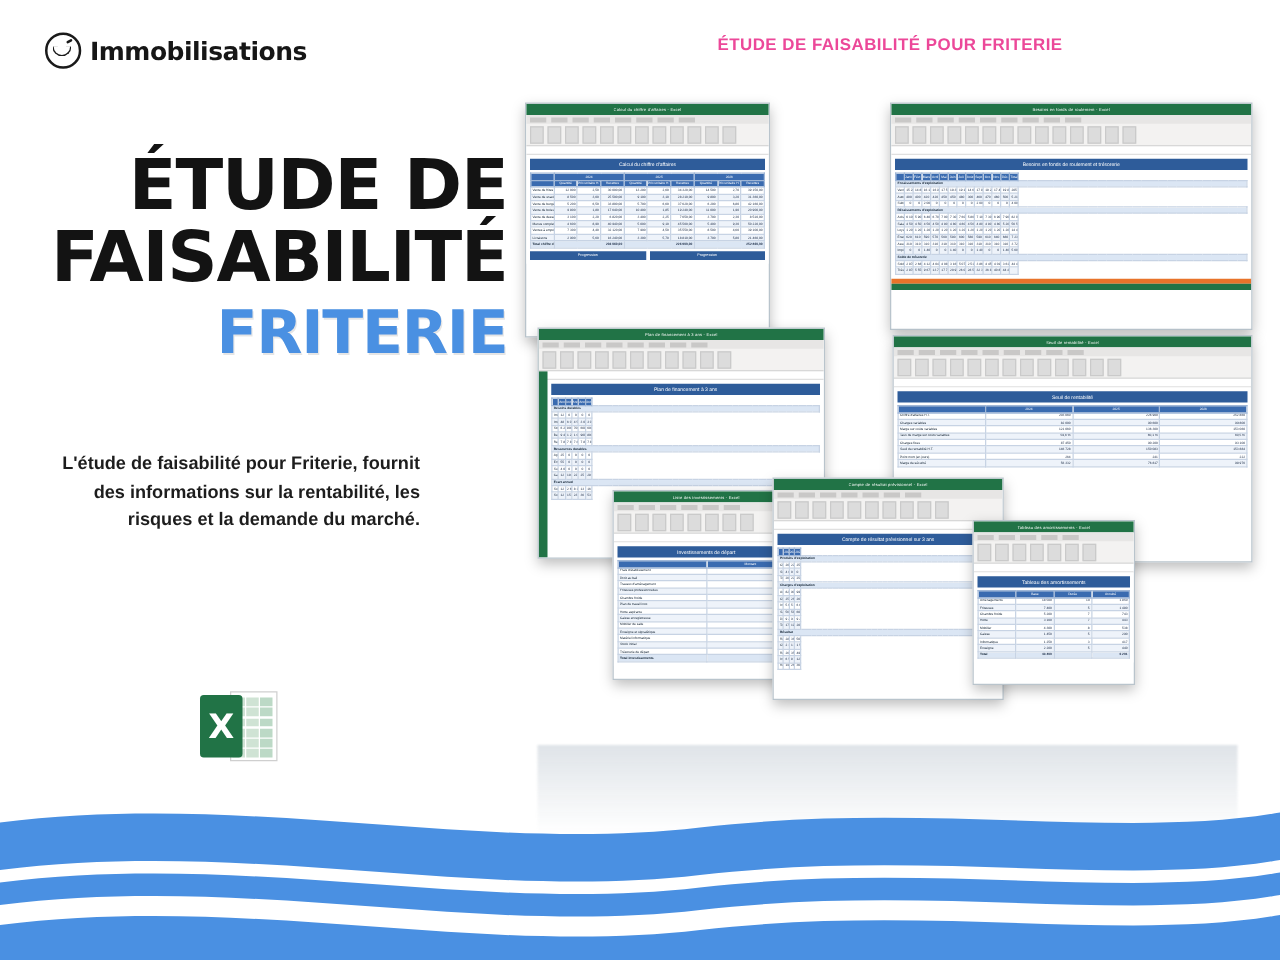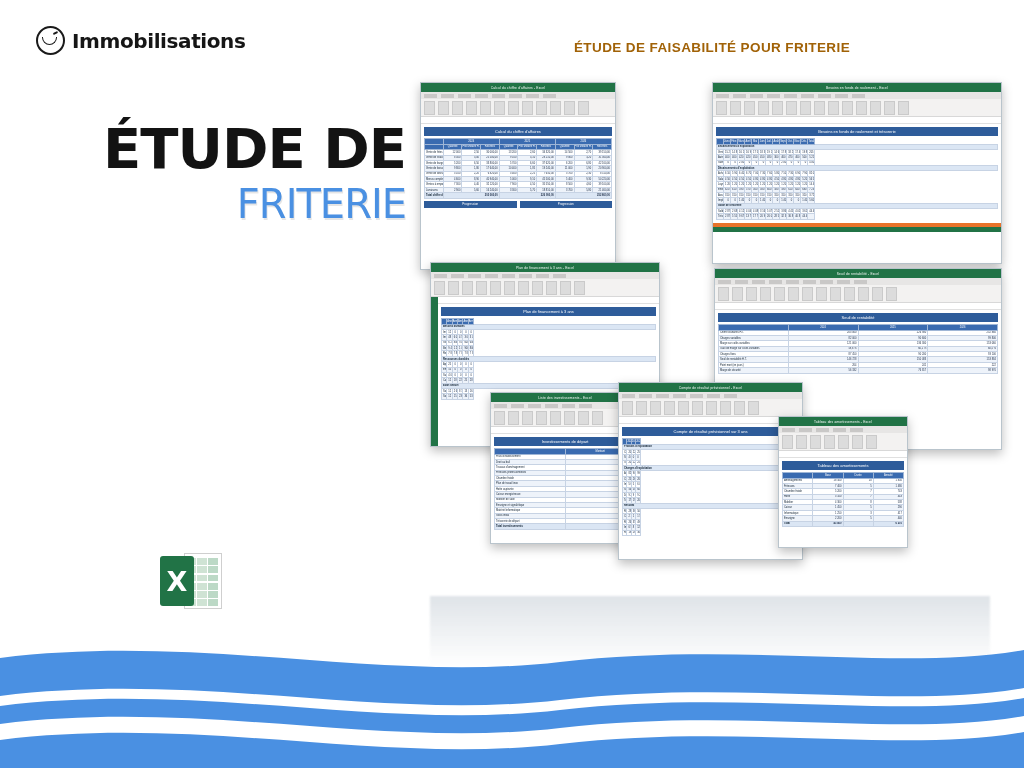--- a/index.html
+++ b/index.html
@@ -61,26 +61,26 @@
     letter-spacing: -0.4px;
     color: #161616;
     white-space: nowrap;
   }
 
   
   .header-title {
     position: absolute;
     left: 430px;
     right: 30px;
-    top: 40px;
+    top: 28px;
     text-align: center;
     font-size: 13.5px;
     font-weight: 700;
     letter-spacing: 0.4px;
-    color: #a16207;
+    color: #ec4899;
     text-transform: uppercase;
   }
 
   
   .hero {
     position: absolute;
     left: 26px;
     top: 120px;
     width: 380px;
     text-align: right;
@@ -91,23 +91,23 @@
     font-size: 56px;
     line-height: 1.04;
     font-weight: 700;
     letter-spacing: -1px;
     color: #131313;
     text-transform: uppercase;
   }
   .hero .hero-accent {
     margin: 6px 0 0 16px;
     font-family: "DejaVu Sans", sans-serif;
-    font-size: 40px;
+    font-size: 48px;
     line-height: 1.04;
-    font-weight: 400;
+    font-weight: 700;
     letter-spacing: -1px;
     color: #4a90e2;
     text-transform: uppercase;
     text-shadow: 1px 2px 0 rgba(0,0,0,0.10);
   }
   .hero-desc {
     margin-top: 68px;
     width: 310px;
     font-size: 14.5px;
     line-height: 1.55;
@@ -353,22 +353,24 @@
 <div class="brand">
   <span class="brand-mark"></span>
   <span class="brand-text">Immobilisations</span>
 </div>
 
 <div class="header-title">ÉTUDE DE FAISABILITÉ POUR FRITERIE</div>
 
 <div class="hero">
   <h1>
     <span>ÉTUDE DE</span><br>
+    <span>FAISABILITÉ</span>
   </h1>
   <p class="hero-accent">FRITERIE</p>
+  <p class="hero-desc">L'étude de faisabilité pour Friterie, fournit des informations sur la rentabilité, les risques et la demande du marché.</p>
 </div>
 
 <div class="excel-logo">
   <div class="sheet">
     <div class="grid">
       <i></i>
         <i></i>
         <i></i>
         <i></i>
         <i></i>

